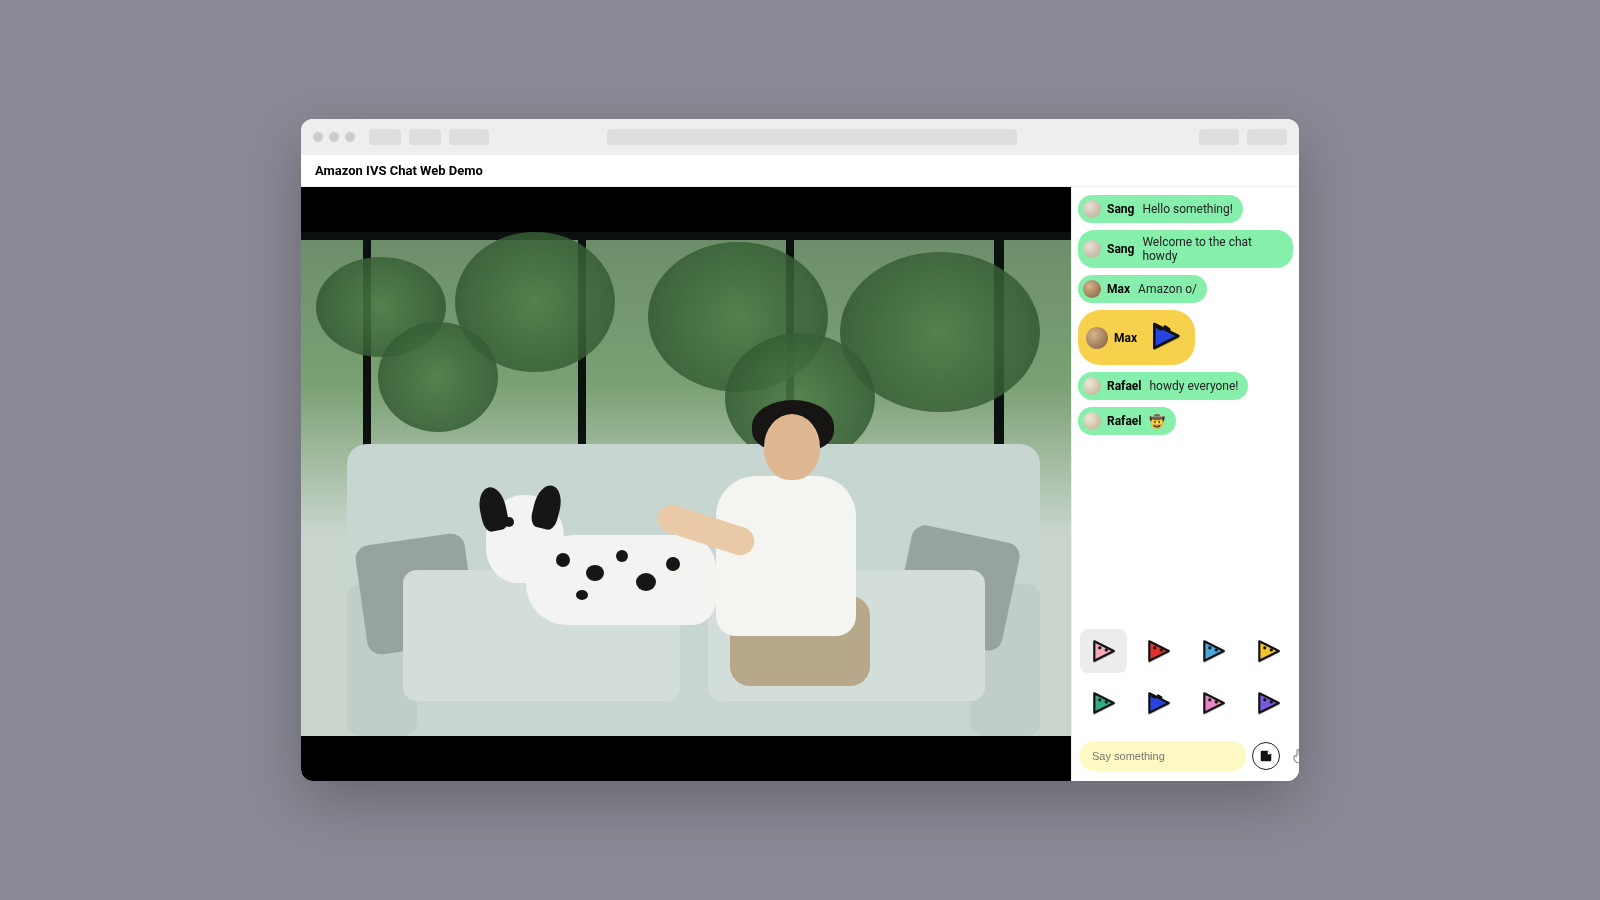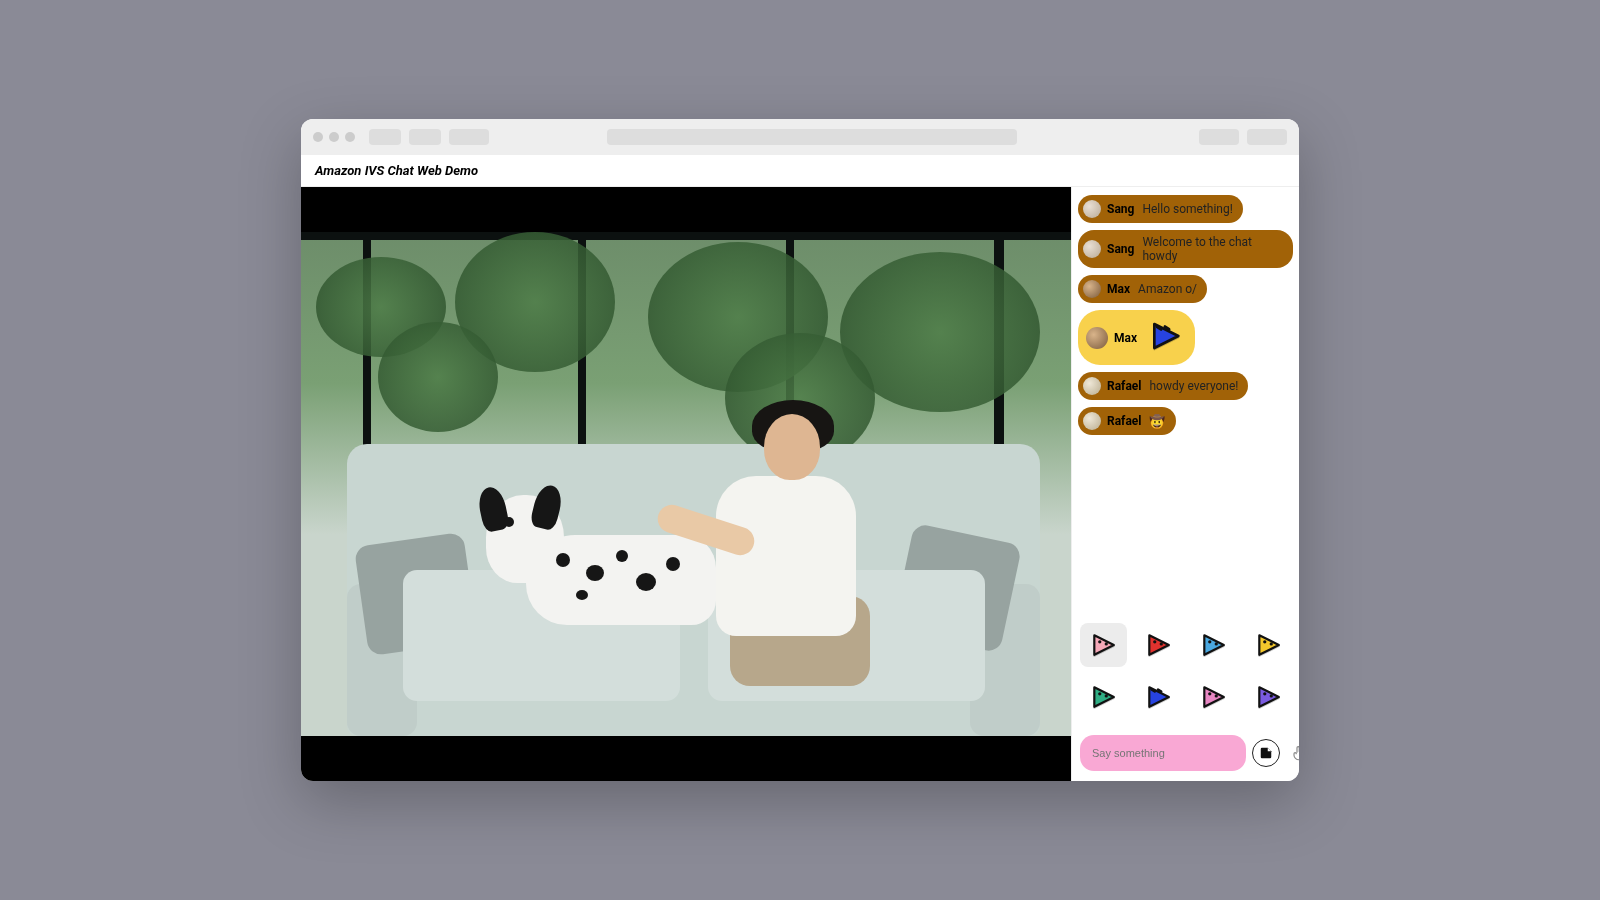--- a/index.html
+++ b/index.html
@@ -41,21 +41,20 @@
   .bchrome .r2 { width: 40px; }
   .header {
     height: 32px;
     background: #fff;
     display: flex;
     align-items: center;
     padding: 0 14px;
     font-weight: 700;
     font-size: 13px;
     border-bottom: 1px solid #eee;
-    font-style: italic;
   }
   .content {
     flex: 1;
     display: flex;
     min-height: 0;
   }
   .video {
     flex: 1;
     background: #000;
     position: relative;
@@ -129,21 +128,21 @@
     padding: 8px 6px;
     display: flex;
     flex-direction: column;
     gap: 7px;
     overflow-y: auto;
   }
   .msg {
     display: inline-flex;
     align-items: center;
     gap: 6px;
-    background: #a16207;
+    background: #86efac;
     border-radius: 16px;
     padding: 5px 10px 5px 5px;
     font-size: 12px;
     max-width: 100%;
     align-self: flex-start;
   }
   .msg.hl { background: #f8d14c; padding:10px 14px 10px 8px; border-radius:22px; }
   .msg .av { width: 18px; height: 18px; border-radius:50%; flex-shrink:0; }
   .msg.hl .av { width:22px; height:22px;}
   .msg .uname { font-weight: 700; margin-right:2px;}
@@ -170,23 +169,23 @@
   .sbtn.sel { background:#ececec; }
 
   .composer {
     display:flex;
     align-items:center;
     gap:6px;
     padding: 6px 8px 10px;
   }
   .composer input {
     flex:1;
-    height: 36px;
+    height: 30px;
     border:none;
-    background:#f9a8d4;
+    background:#fef9c3;
     border-radius: 14px;
     padding: 0 12px;
     font-size: 11px;
     color:#555;
     outline:none;
   }
   .ibtn {
     width:28px;height:28px;border-radius:50%;
     border:1.5px solid #222;background:#fff;
     display:flex;align-items:center;justify-content:center;

